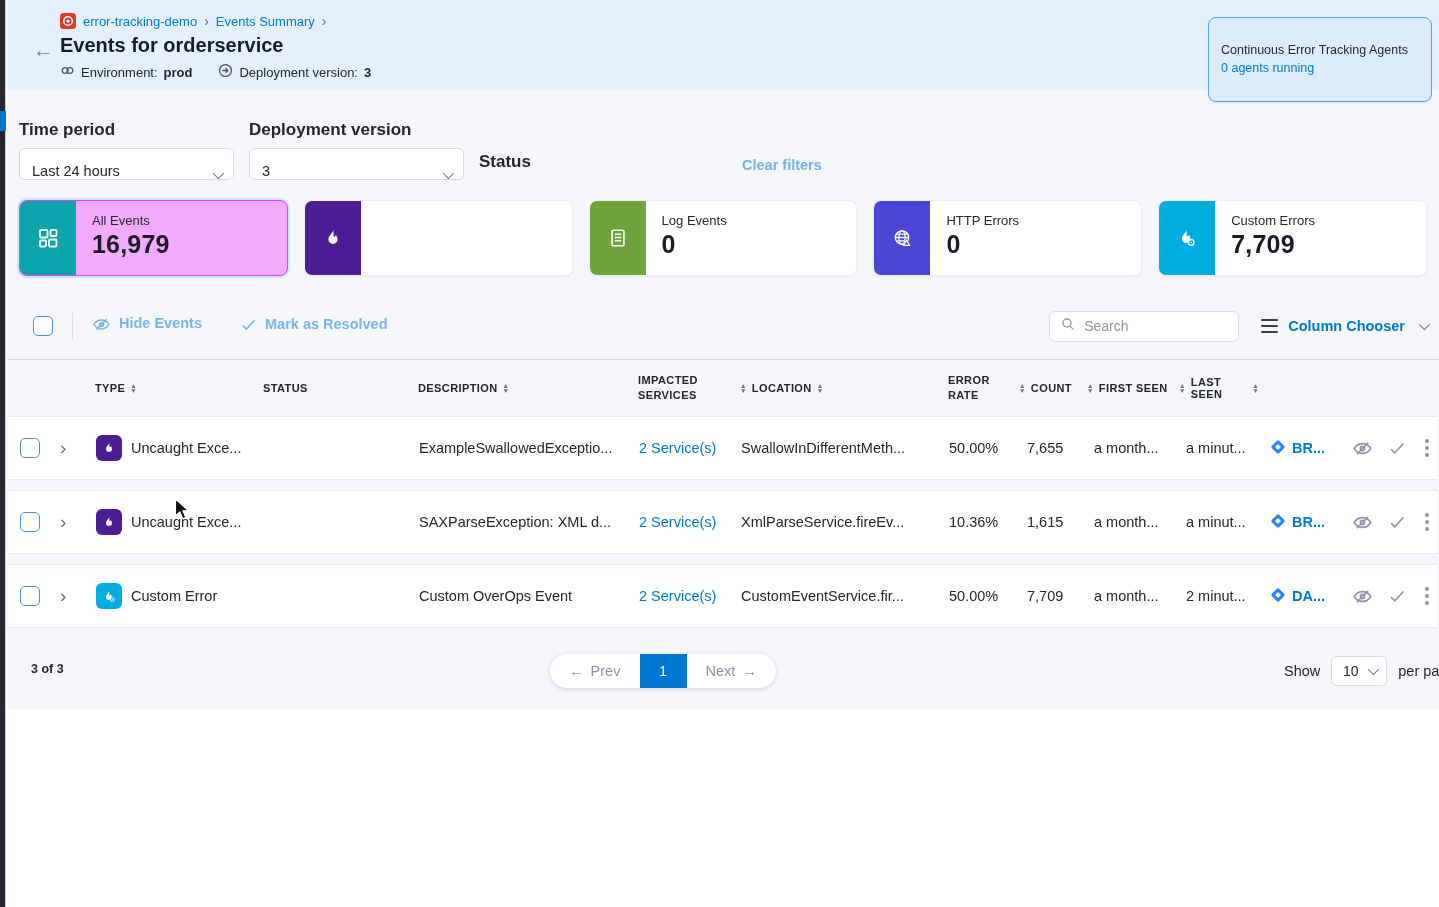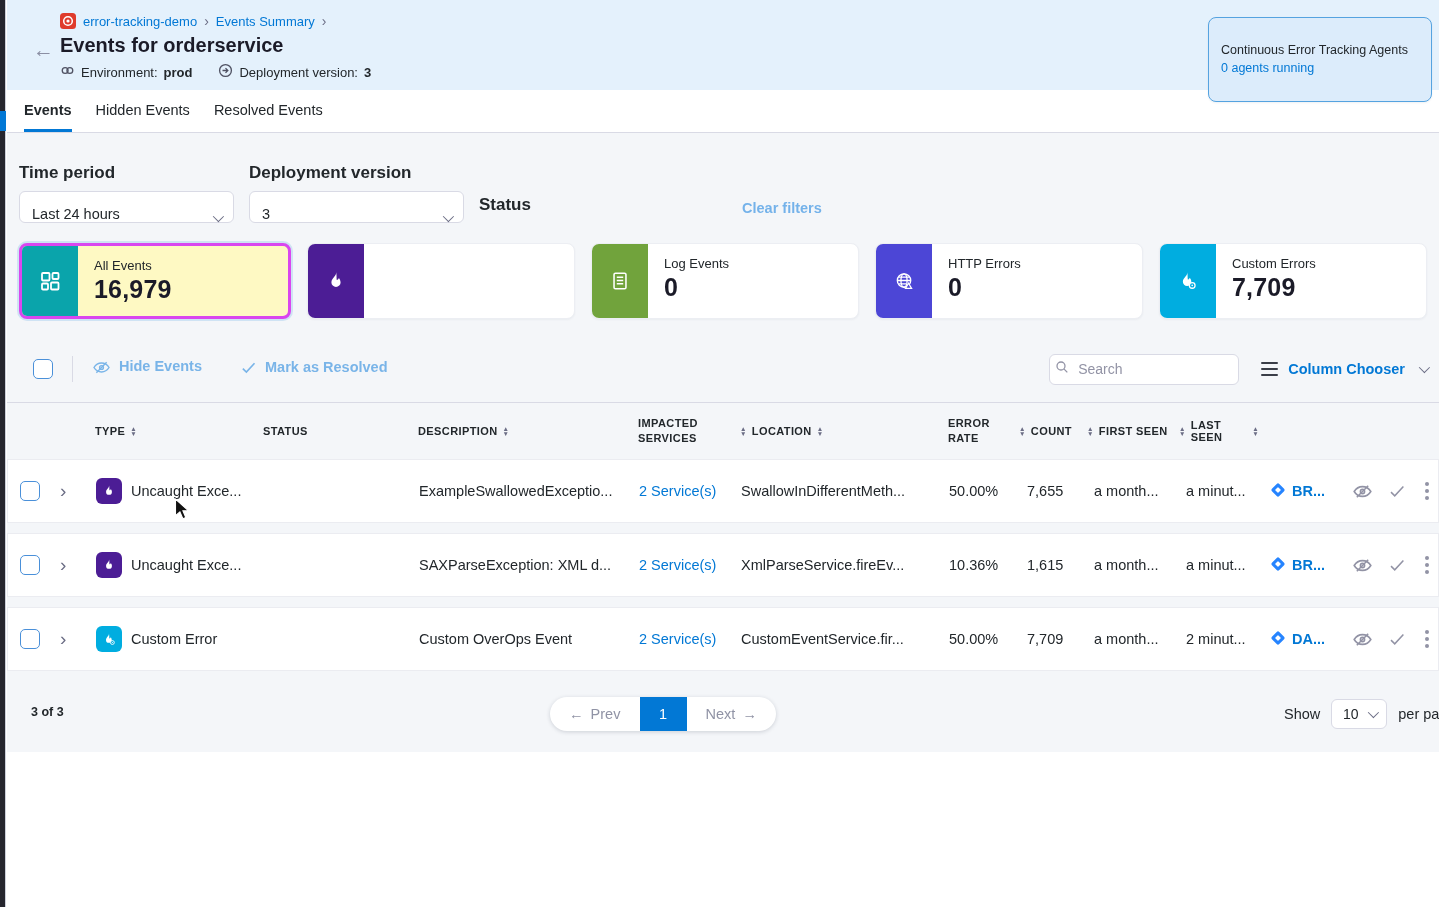--- a/index.html
+++ b/index.html
@@ -34,34 +34,34 @@
   .filters { display:flex; align-items:flex-end; padding:30px 0 0 12px; }
   .filter { width:215px; margin-right:15px; }
   .filter-label { font-size:17px; font-weight:700; margin-bottom:8px; }
   .select-box { height:32px; background:#fff; border:1px solid #d9dae5; border-radius:6px; display:flex; align-items:flex-end; justify-content:space-between; padding:0 12px; font-size:14.5px; cursor:pointer; }
   .chev { width:8px; height:8px; border-right:1.6px solid #6b6d85; border-bottom:1.6px solid #6b6d85; transform:rotate(45deg) translateY(-2px); }
   .clear-filters { margin-left:33px; margin-bottom:7px; color:#74b2ea; font-weight:700; font-size:14.5px; cursor:pointer; }
 
   
   .cards { display:flex; gap:16px; margin:20px 12px 0; }
   .card { flex:1; height:76px; background:#fff; border:1px solid #eceef3; border-radius:8px; display:flex; overflow:hidden; cursor:pointer; box-shadow:0 1px 2px rgba(40,50,70,.05); }
-  .card.selected { background:#fef9c3; border:3px solid #d946ef; box-shadow:0 0 0 2px rgba(2,120,213,.15); }
+  .card.selected { background:#f0abfc; border:1px solid #d946ef; box-shadow:0 0 0 2px rgba(2,120,213,.15); }
   .card-tile { width:56px; height:100%; display:flex; align-items:center; justify-content:center; flex:none; }
   .card-body { padding:12px 0 0 16px; display:flex; flex-direction:column; gap:2px; }
   .card-label { font-size:13px; color:#22272b; }
   .card-value { font-size:25px; font-weight:700; color:#1b1b28; letter-spacing:.2px; }
 
   
   .toolbar { display:flex; align-items:center; margin:33px 12px 0; height:34px; }
   .cb { width:20px; height:20px; border:1.6px solid #4a90d9; border-radius:5px; background:#fff; cursor:pointer; flex:none; }
   .toolbar .cb { margin-left:14px; }
   .tb-div { width:1px; height:26px; background:#d9dae5; margin:0 19px; }
   .tb-action { display:flex; align-items:flex-start; gap:8px; color:#79b4e8; font-weight:700; font-size:14.5px; margin-right:38px; cursor:pointer; }
   .spacer { flex:1; }
-  .search-box { width:190px; height:31px; background:#fff; border:1px solid #d9dae5; border-radius:6px; display:flex; align-items:center; padding:0 4px; gap:8px; margin-right:22px; }
+  .search-box { width:190px; height:31px; background:#fff; border:1px solid #d9dae5; border-radius:6px; display:flex; align-items:center; padding:0 10px; gap:8px; margin-right:22px; }
   .search-box input { border:none; outline:none; width:130px; font-size:14px; background:transparent; font-family:inherit; color:#22272b; }
   .search-box input::placeholder { color:#9293a5; }
   .burger { display:flex; flex-direction:column; gap:3.5px; cursor:pointer; }
   .burger span { width:17px; height:2.6px; background:#3a3e48; border-radius:2px; }
   .col-chooser { color:#0278d5; font-weight:700; font-size:14.5px; margin:0 14px 0 10px; cursor:pointer; }
 
   
   .tablewrap { margin-top:16px; border-top:1px solid #d9dae5; }
   .cols { display:grid; grid-template-columns:44px 34px 168px 155px 212px 110px 196px 85px 70px 92px 86px 86px 1fr; align-items:center; }
   .thead { height:56px; }
@@ -140,25 +140,20 @@
         <span>Deployment version:</span>
         <b>3</b>
       </span>
     </div>
     <div class="agents-box">
       <div>Continuous Error Tracking Agents</div>
       <div class="line2">0 agents running</div>
     </div>
   </div>
 
-  <div class="tabbar">
-    <div class="tab active">Events</div>
-    <div class="tab">Hidden Events</div>
-    <div class="tab">Resolved Events</div>
-  </div>
 
   <div class="content">
 
     <div class="filters">
       <div class="filter">
         <div class="filter-label">Time period</div>
         <div class="select-box">
           <span>Last 24 hours</span>
           <span class="chev"></span>
         </div>

